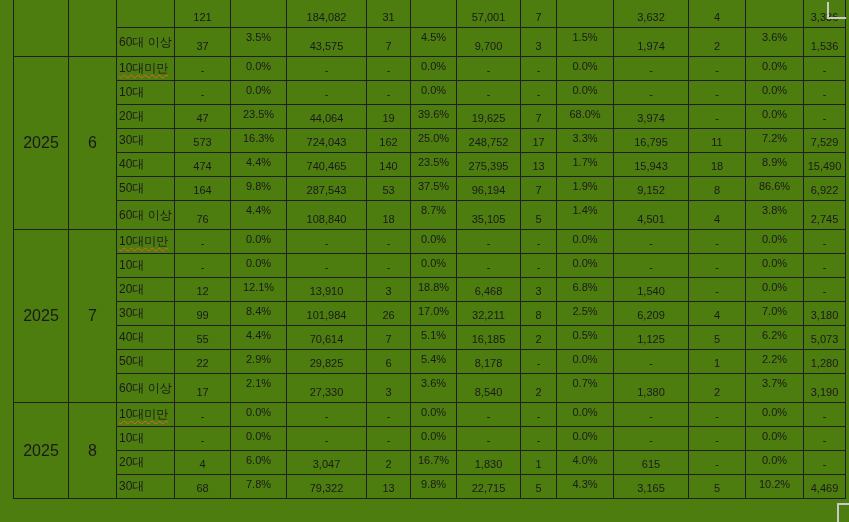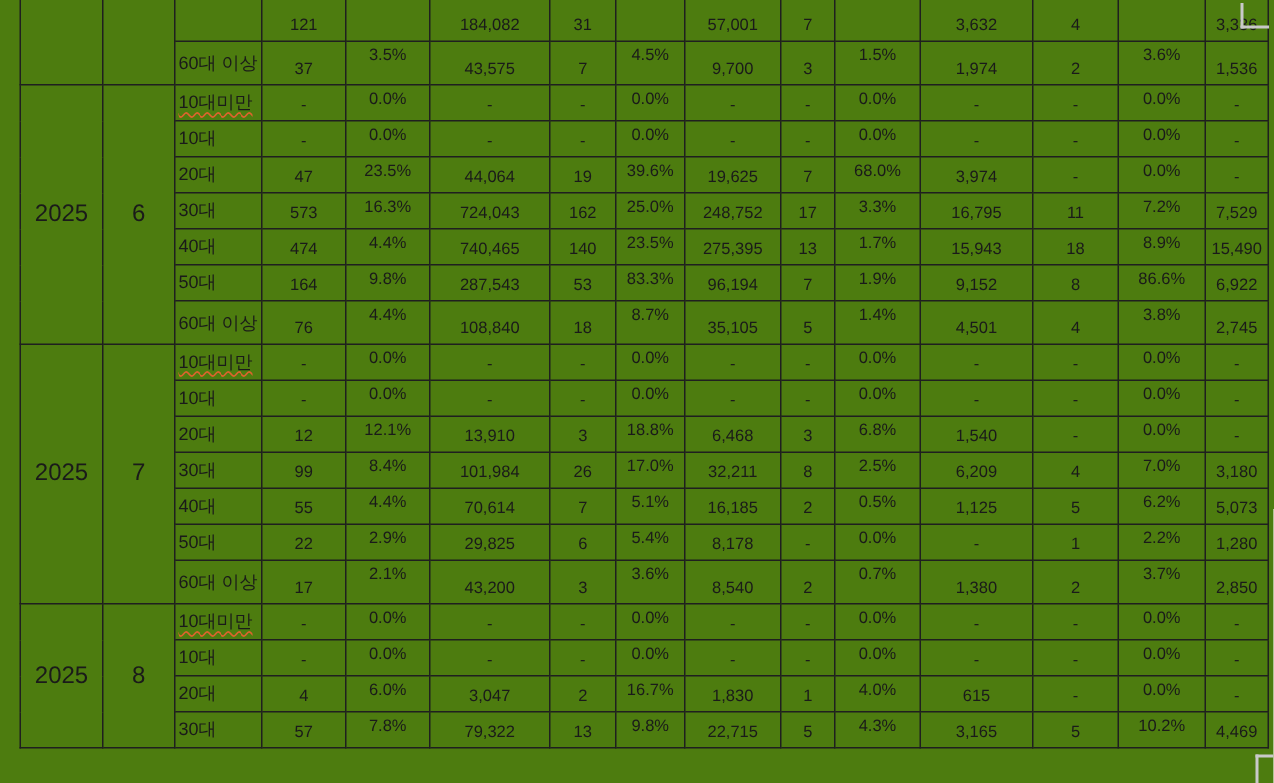--- a/index.html
+++ b/index.html
@@ -206,21 +206,21 @@
           <td class="num">18</td>
           <td class="pct">8.9%</td>
           <td class="amt">15,490</td>
         </tr>
         <tr class="row-regular">
           <td class="agegrp"><span>50대</span></td>
           <td class="num">164</td>
           <td class="pct">9.8%</td>
           <td class="amt">287,543</td>
           <td class="num">53</td>
-          <td class="pct">83.3%</td>
+          <td class="pct">37.5%</td>
           <td class="amt">96,194</td>
           <td class="num">7</td>
           <td class="pct">1.9%</td>
           <td class="amt">9,152</td>
           <td class="num">8</td>
           <td class="pct">86.6%</td>
           <td class="amt">6,922</td>
         </tr>
         <tr class="row-tall">
           <td class="agegrp"><span>60대 이상</span></td>
@@ -326,30 +326,30 @@
           <td class="pct">0.0%</td>
           <td class="amt">-</td>
           <td class="num">1</td>
           <td class="pct">2.2%</td>
           <td class="amt">1,280</td>
         </tr>
         <tr class="row-tall">
           <td class="agegrp"><span>60대 이상</span></td>
           <td class="num">17</td>
           <td class="pct">2.1%</td>
-          <td class="amt">43,200</td>
+          <td class="amt">27,330</td>
           <td class="num">3</td>
           <td class="pct">3.6%</td>
           <td class="amt">8,540</td>
           <td class="num">2</td>
           <td class="pct">0.7%</td>
           <td class="amt">1,380</td>
           <td class="num">2</td>
           <td class="pct">3.7%</td>
-          <td class="amt">2,850</td>
+          <td class="amt">3,190</td>
         </tr>
         <tr class="row-regular">
           <td class="yearcell" rowspan="4">2025</td>
           <td class="monthcell" rowspan="4">8</td>
           <td class="agegrp"><span class="sq" style="text-decoration-color: rgb(224, 98, 45);">10대미만</span></td>
           <td class="num">-</td>
           <td class="pct">0.0%</td>
           <td class="amt">-</td>
           <td class="num">-</td>
           <td class="pct">0.0%</td>
@@ -386,21 +386,21 @@
           <td class="amt">1,830</td>
           <td class="num">1</td>
           <td class="pct">4.0%</td>
           <td class="amt">615</td>
           <td class="num">-</td>
           <td class="pct">0.0%</td>
           <td class="amt">-</td>
         </tr>
         <tr class="row-regular">
           <td class="agegrp"><span>30대</span></td>
-          <td class="num">57</td>
+          <td class="num">68</td>
           <td class="pct">7.8%</td>
           <td class="amt">79,322</td>
           <td class="num">13</td>
           <td class="pct">9.8%</td>
           <td class="amt">22,715</td>
           <td class="num">5</td>
           <td class="pct">4.3%</td>
           <td class="amt">3,165</td>
           <td class="num">5</td>
           <td class="pct">10.2%</td>

